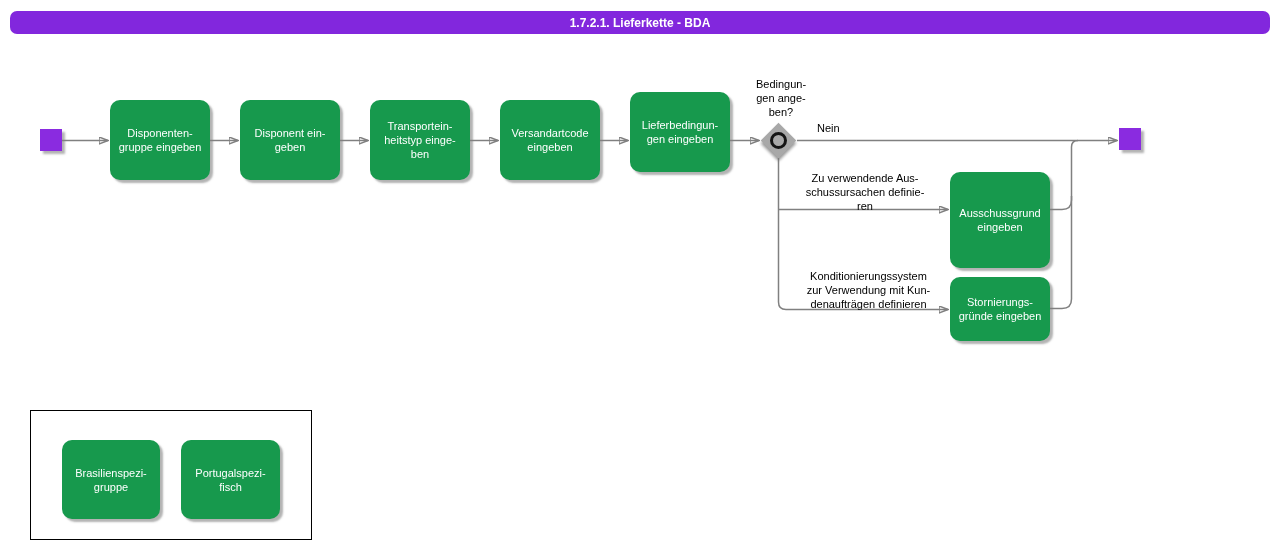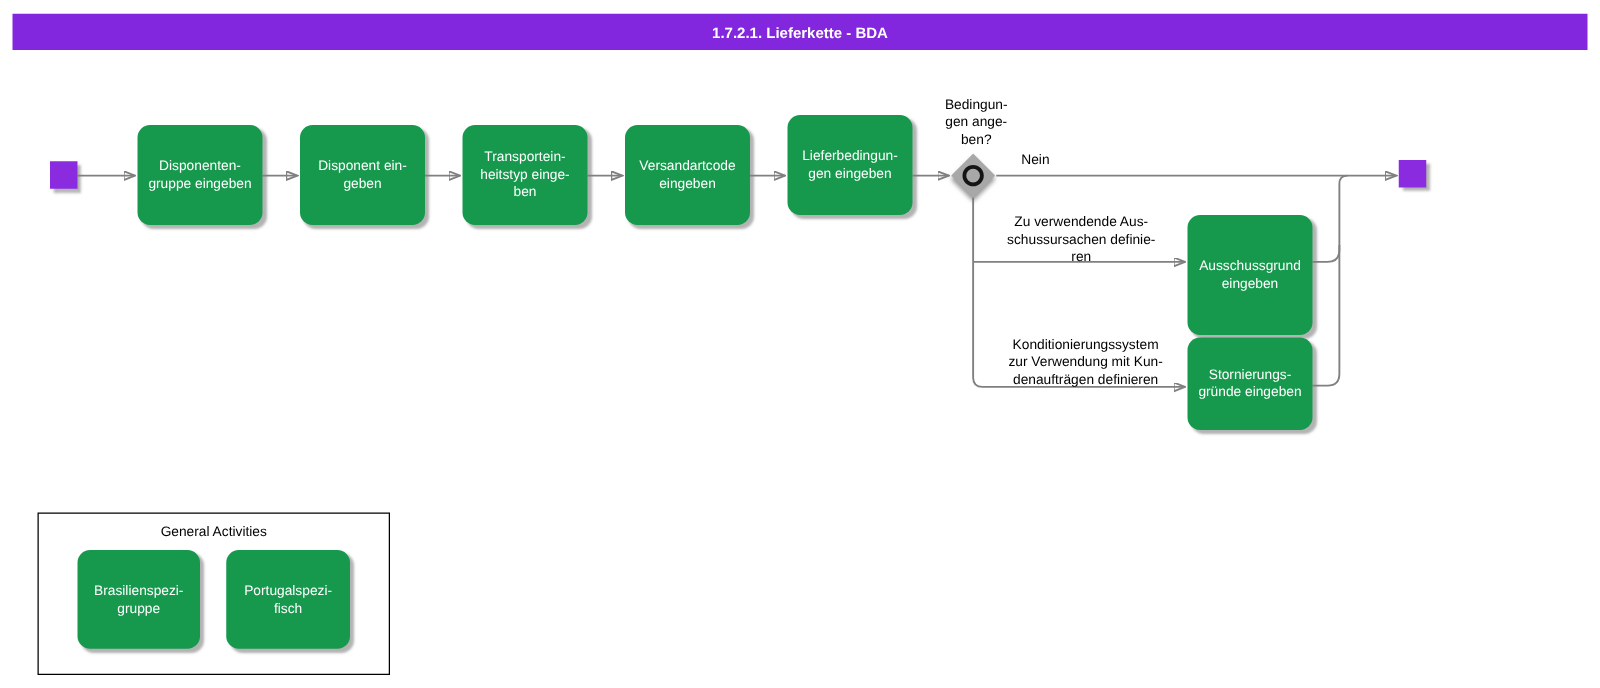--- a/index.html
+++ b/index.html
@@ -5,23 +5,23 @@
   :root{
     --bar:#8227DD; --green:#17994D; --purple:#8A2BE0;
     --line:#808080; --gray:#A8A8A8; --ink:#000000;
   }
   *{box-sizing:border-box;margin:0;padding:0}
   html,body{background:#fff}
   body{font-family:"Liberation Sans","DejaVu Sans",sans-serif;}
   #canvas{position:relative;width:1280px;height:550px;background:#fff;overflow:hidden}
 
   #title-bar{
-    position:absolute;left:10px;top:11px;width:1260px;height:29px;
+    position:absolute;left:10px;top:11px;width:1260px;height:23px;
     background:var(--bar);color:#fff;font-size:12px;font-weight:bold;
-    display:flex;align-items:center;justify-content:center;
+    display:flex;align-items:center;justify-content:center;border-radius:7px;
   }
 
   #connectors{position:absolute;left:0;top:0;width:1280px;height:550px;pointer-events:none}
   #connectors path{fill:none;stroke:var(--line);stroke-width:1.5px}
   .arrowhead{fill:var(--line);stroke:none}
 
   .event{
     position:absolute;width:22px;height:22px;background:var(--purple);
     box-shadow:3px 3px 2px rgba(128,128,128,0.6);
   }
@@ -34,21 +34,21 @@
     display:flex;align-items:center;justify-content:center;text-align:center;
     white-space:pre-line;box-shadow:3px 3px 2px rgba(128,128,128,0.6);
     padding:2px;
   }
   #task-1{left:110px;top:100px}
   #task-2{left:240px;top:100px}
   #task-3{left:370px;top:100px}
   #task-4{left:500px;top:100px}
   #task-5{left:630px;top:92px}
   #task-6{left:950px;top:172px;height:96px}
-  #task-7{left:950px;top:270px;height:74px}
+  #task-7{left:950px;top:277px;height:64px}
   #task-8{left:62px;top:440px;width:98px;height:79px}
   #task-9{left:181px;top:440px;width:99px;height:79px}
 
   #gateway{
     position:absolute;left:766px;top:128px;width:25px;height:25px;
     background:var(--gray);transform:rotate(45deg);
     filter:drop-shadow(2px 2px 1.5px rgba(120,120,120,0.8));
   }
   #gateway-circle{
     position:absolute;left:770px;top:132px;width:17px;height:17px;
@@ -126,19 +126,18 @@
 ben?</div>
   <div id="lbl-nein" class="lbl">Nein</div>
   <div id="lbl-branch1" class="lbl">Zu verwendende Aus-
 schussursachen definie-
 ren</div>
   <div id="lbl-branch2" class="lbl">Konditionierungssystem
 zur Verwendung mit Kun-
 denaufträgen definieren</div>
 
   <div id="general-activities"></div>
-  <div id="ga-title" class="lbl">General Activities</div>
   <div id="task-8" class="task">Brasilienspezi-
 gruppe</div>
   <div id="task-9" class="task">Portugalspezi-
 fisch</div>
 
 </div>
 
 </body></html>

